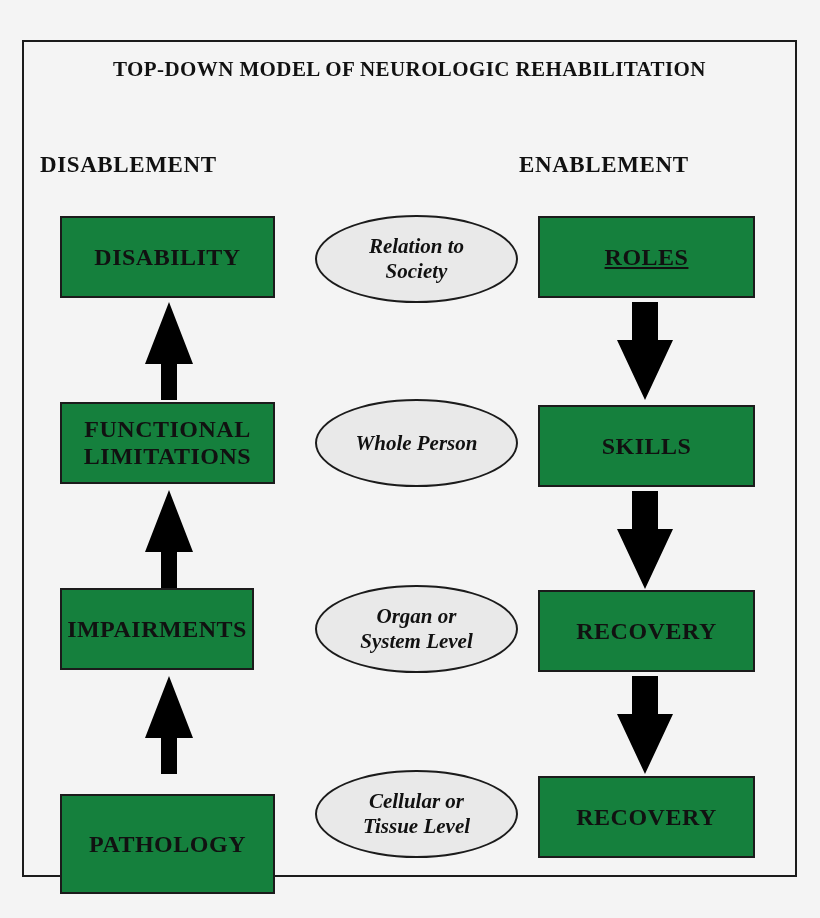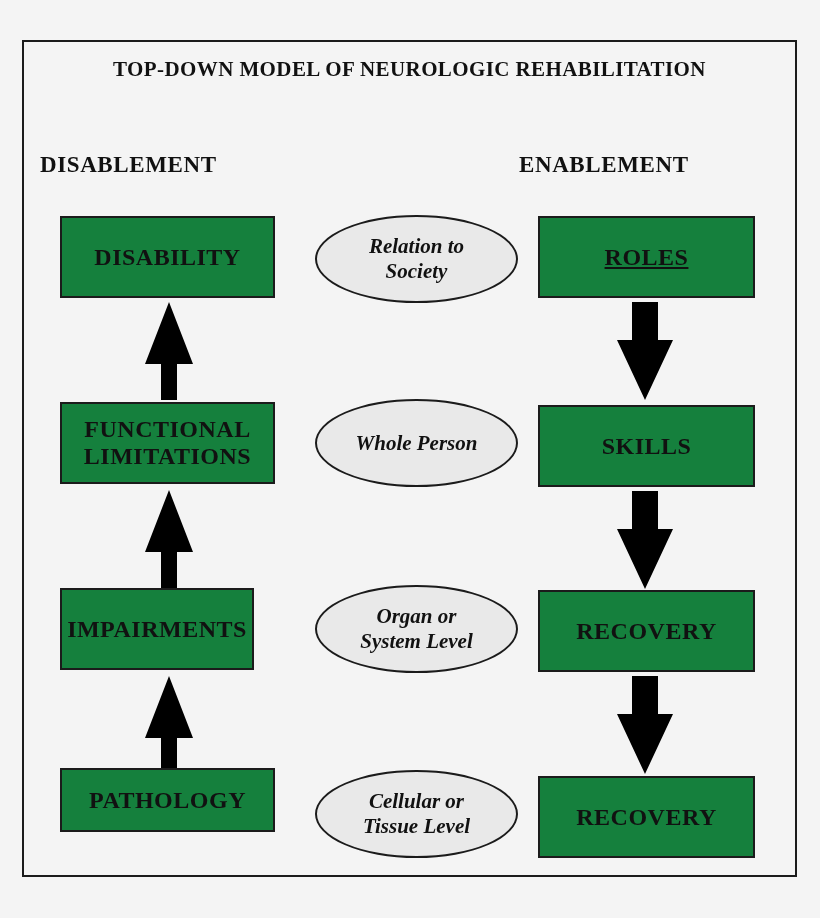--- a/index.html
+++ b/index.html
@@ -168,21 +168,21 @@
     <svg width="56" height="98" viewBox="0 0 56 98">
       <polygon points="28,0 52,62 36,62 36,98 20,98 20,62 4,62" fill="#000000"></polygon>
     </svg>
   </div>
   <div class="arrow" style="left:614px; top:676px; width:62px; height:98px;">
     <svg width="62" height="98" viewBox="0 0 62 98">
       <polygon points="31,98 59,38 44,38 44,0 18,0 18,38 3,38" fill="#000000"></polygon>
     </svg>
   </div>
 
-  <div class="node-box" style="left:60px; top:768px; width:215px; height:64px;">
+  <div class="node-box" style="left:60px; top:794px; width:215px; height:100px;">
     <span class="lbl">PATHOLOGY</span>
   </div>
   <div class="node-ellipse" style="left:315px; top:770px; width:203px; height:88px;">
     <span class="lbl">Cellular or
 Tissue Level</span>
   </div>
   <div class="node-box" style="left:538px; top:776px; width:217px; height:82px;">
     <span class="lbl">RECOVERY</span>
   </div>
 

